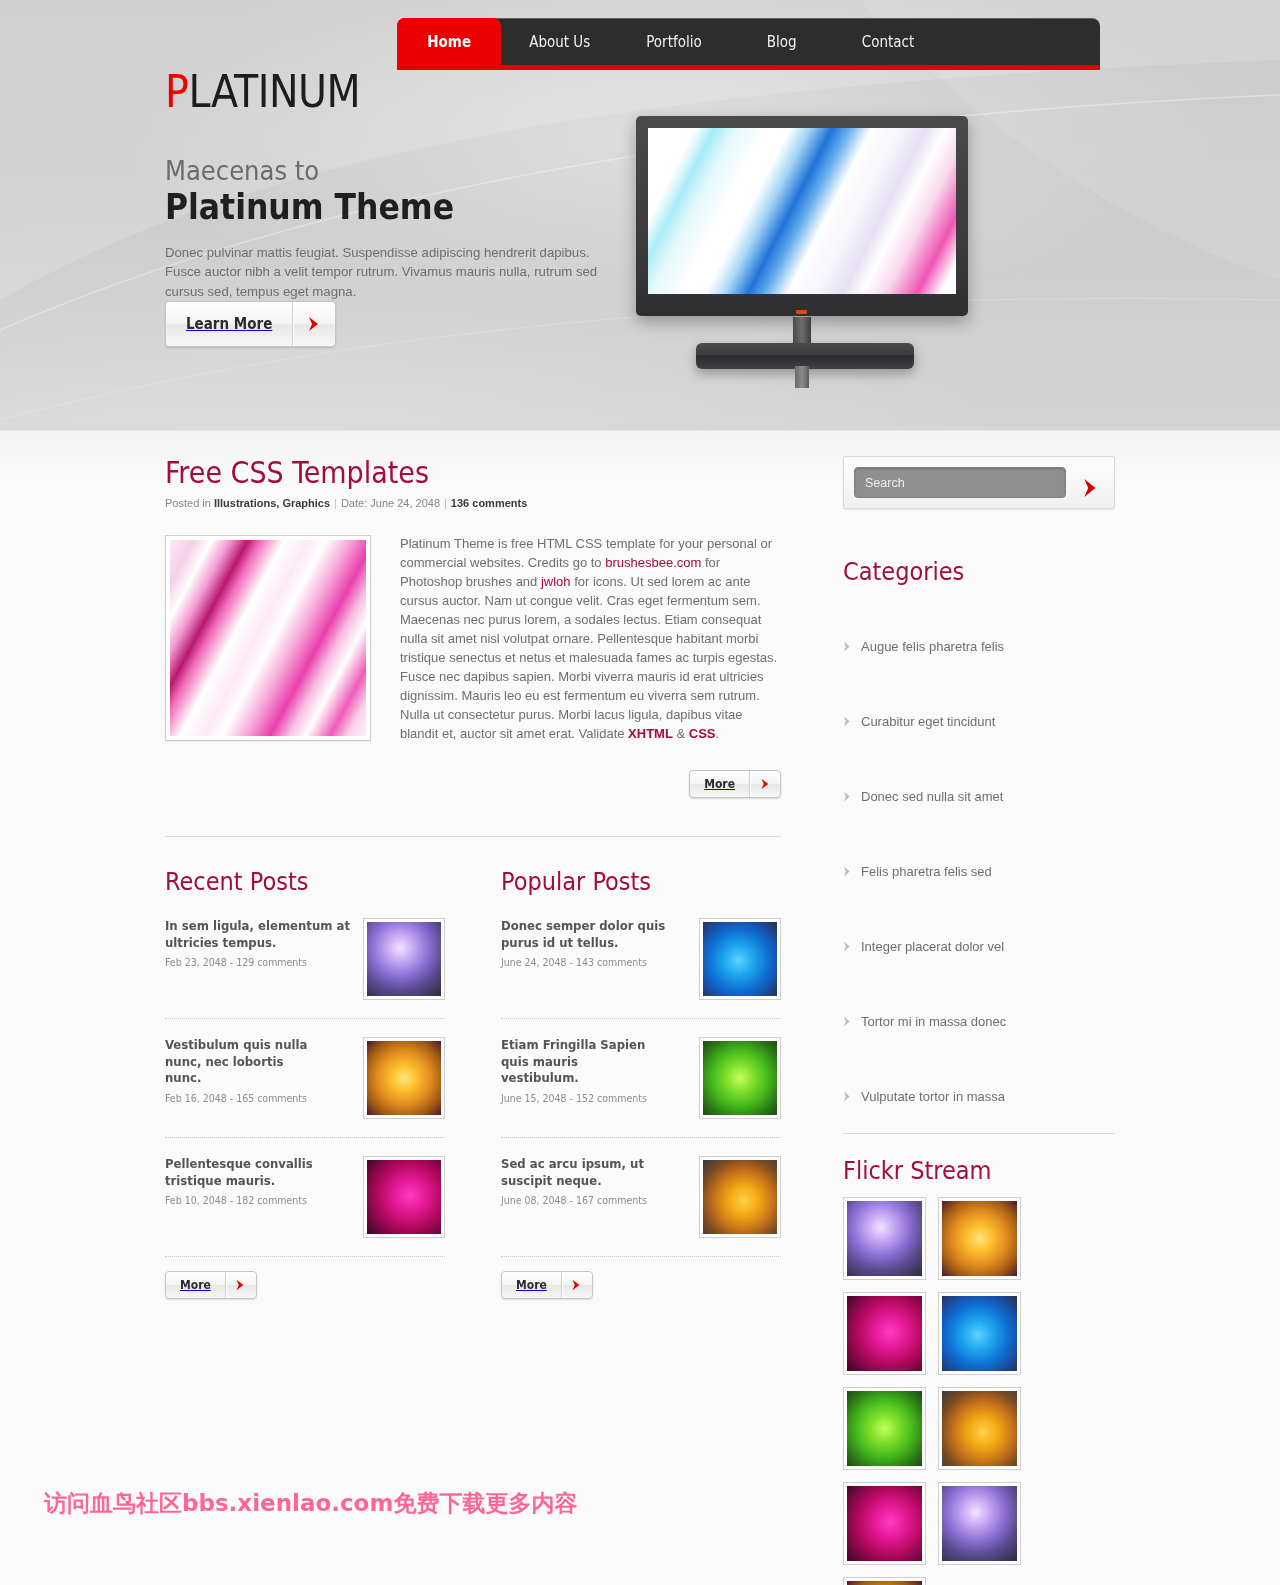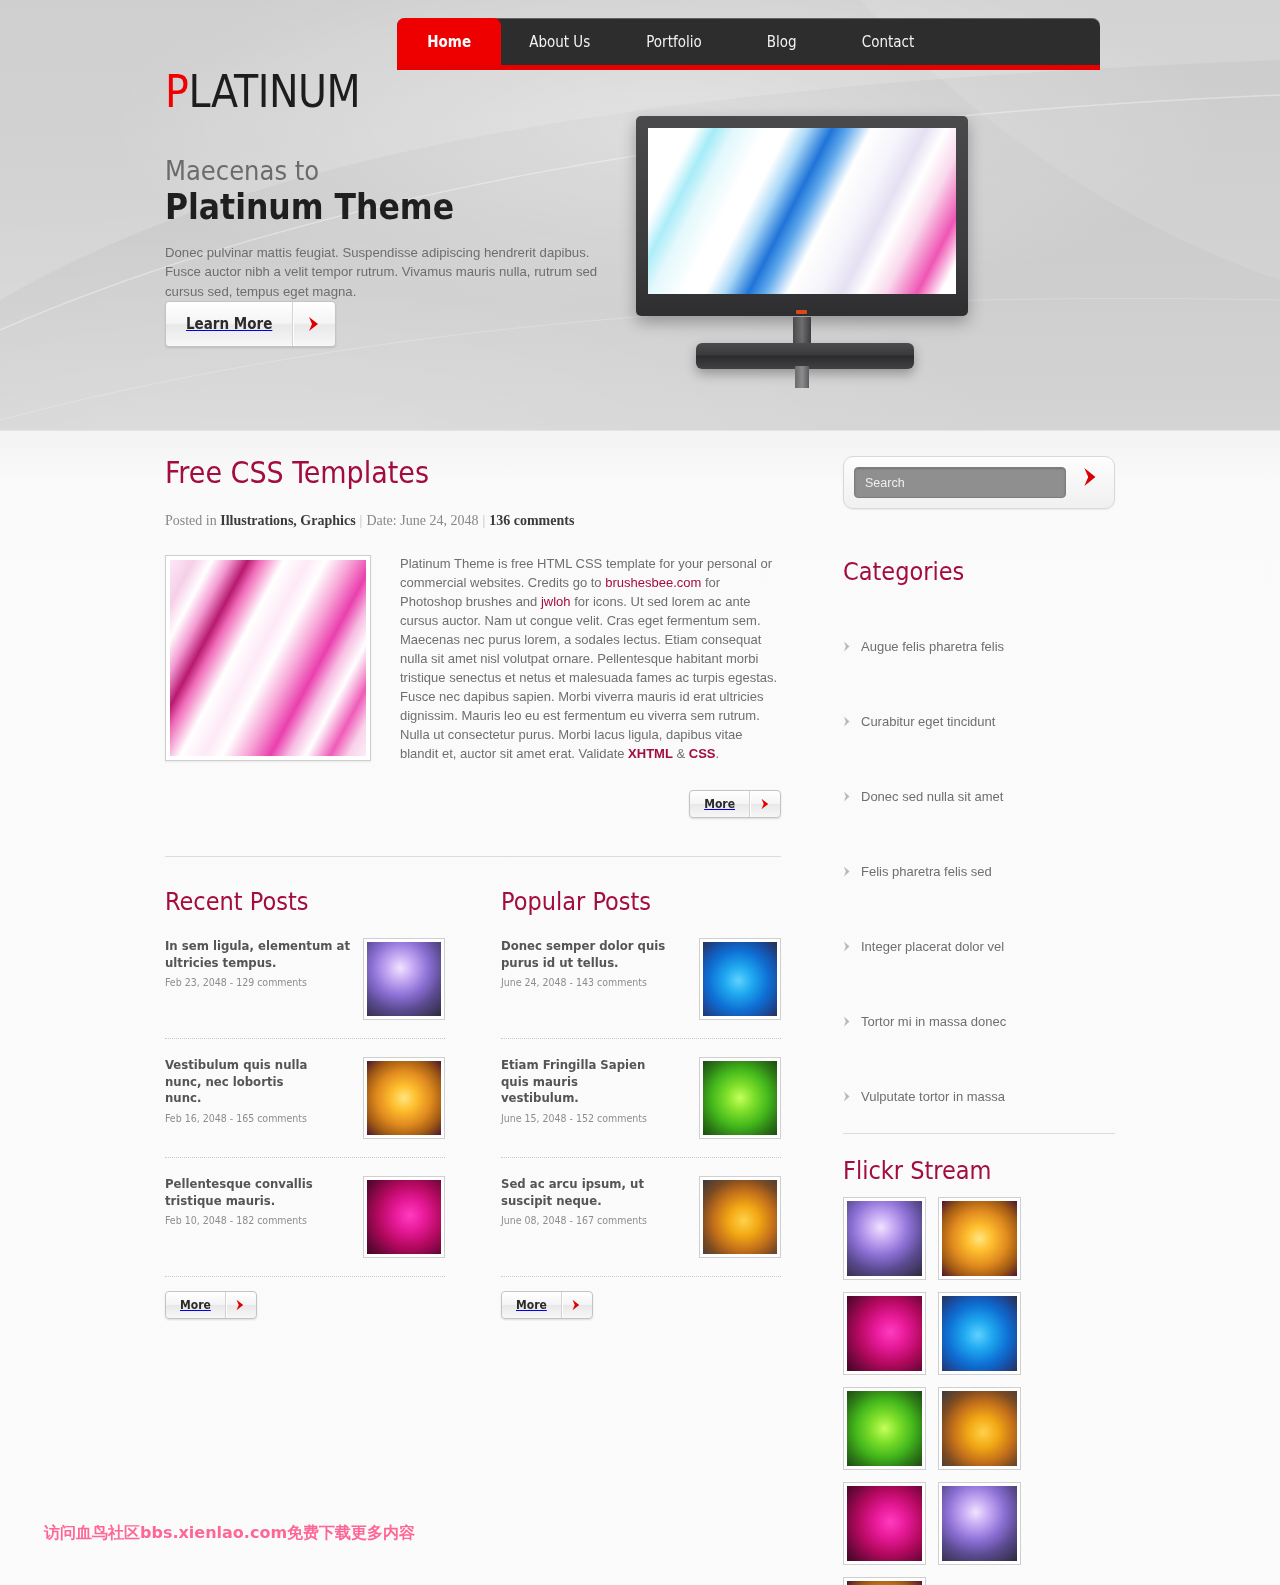--- a/index.html
+++ b/index.html
@@ -171,22 +171,22 @@
 
   .col-main { width:616px; }
   .col-side { width:278px; }
 
   h1.post-title {
     font-family:"DejaVu Sans Condensed","Liberation Sans",sans-serif;
     font-size:30px; font-weight:400; color:#a30c3c; letter-spacing:0;
     line-height:1.1;
   }
   .post-meta {
-    font-size:14px; color:#888; margin-top:24px;
-    font-family:Liberation Serif, serif;
+    font-size:11px; color:#888; margin-top:8px;
+    font-family:Liberation Sans, sans-serif;
   }
   .post-meta b { color:#3b3b3b; font-weight:700; }
   .post-meta .sep { color:#c0c0c0; padding:0 4px; }
 
   .post-body { display:flex; gap:29px; margin-top:26px; }
   .thumb-lg {
     width:206px; height:206px; flex:0 0 206px;
     border:1px solid #cfcfcf; padding:4px; background:#fff;
     box-shadow:0 1px 2px rgba(0,0,0,.07);
   }
@@ -240,22 +240,22 @@
   .tex-purple  { background: radial-gradient(circle at 45% 35%, #f0e4ff 0%, #c3a6f2 22%, #8b6fd4 45%, #5a4a8f 68%, #2e2a3d 100%); }
   .tex-orange  { background: radial-gradient(circle at 50% 50%, #ffe680 0%, #ffbe2e 24%, #e08a1e 52%, #a05a14 76%, #4a1530 100%); }
   .tex-magenta { background: radial-gradient(circle at 58% 48%, #ff3cc0 0%, #e81a9a 26%, #b4095f 55%, #70073d 80%, #3d0622 100%); }
   .tex-blue    { background: radial-gradient(circle at 48% 52%, #5fd2ff 0%, #1fa8f0 26%, #0e6fd4 55%, #1a4a9c 78%, #2b2f44 100%); }
   .tex-green   { background: radial-gradient(circle at 50% 50%, #c6ff5c 0%, #7fe02a 26%, #44b81c 54%, #2c7a16 78%, #1e4a12 100%); }
   .tex-amber   { background: radial-gradient(circle at 55% 55%, #ffd24a 0%, #f2a814 26%, #c4701a 52%, #7a4a22 74%, #3a3a3e 100%); }
 
   
   .searchbar {
     background: linear-gradient(180deg,#fdfdfd,#f0f0f0);
-    border:1px solid #d8d8d8; border-radius:10px;
-    padding:10px; display:flex; align-items:flex-start; gap:12px;
+    border:1px solid #d8d8d8; border-radius:2px;
+    padding:10px; display:flex; align-items:flex-end; gap:12px;
     box-shadow:0 1px 2px rgba(0,0,0,.07);
   }
   .searchbar input {
     flex:1; height:31px; border:1px solid #7e7e7e; border-radius:4px;
     background:#8f8f8f; color:#fff; padding:0 10px; font-size:12.5px;
     font-family:"Liberation Sans",sans-serif;
     box-shadow: inset 0 1px 2px rgba(0,0,0,.20);
     outline:none;
   }
   .searchbar input::placeholder { color:#efefef; }
@@ -299,23 +299,23 @@
     font-family:"Liberation Serif",serif; font-size:13px; color:#9a9a9a;
     letter-spacing:1px; margin-top:4px;
   }
 
   .footer {
     background:#e8e8e8; padding-top:58px; position:relative;
     box-shadow: 0 1px 0 rgba(255,255,255,.9) inset;
   }
 
   .watermark {
-    position:absolute; left:44px; top:1523px; width:640px;
+    position:absolute; left:44px; top:1488px; width:640px;
     font-family:"DejaVu Sans","Liberation Sans",sans-serif;
-    font-size:16px; font-weight:700; color:#ff5b8d; opacity:.92;
+    font-size:23px; font-weight:700; color:#ff5b8d; opacity:.92;
     white-space:nowrap; letter-spacing:0; pointer-events:none;
     text-shadow: 0 0 1px rgba(255,255,255,.9);
     z-index:50;
   }
 </style>
 </head>
 <body>
 
 <div class="page-bg"></div>
 <div class="swoosh">

